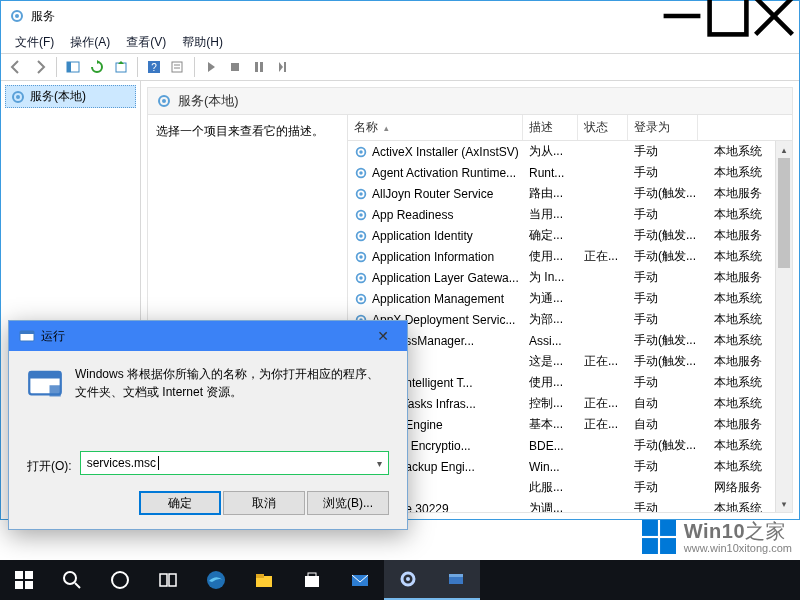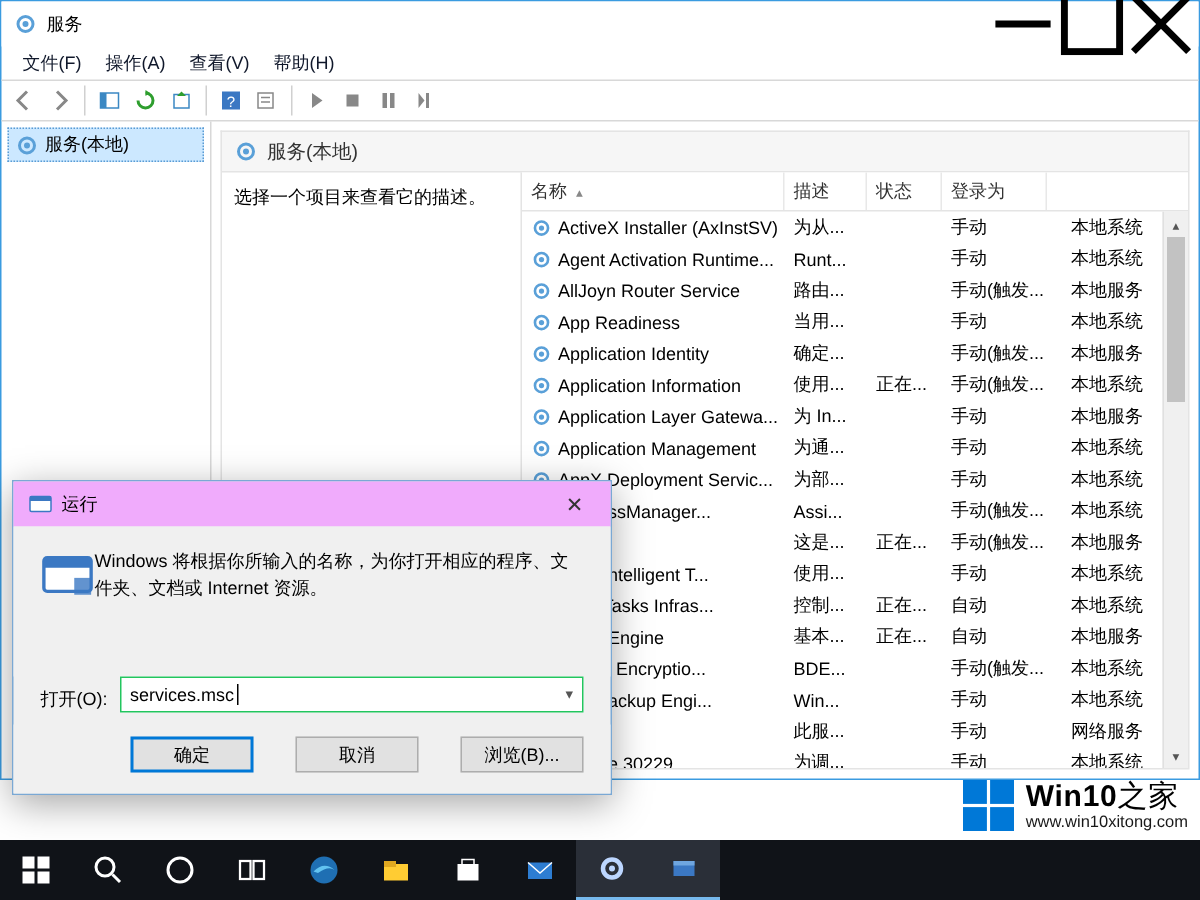--- a/index.html
+++ b/index.html
@@ -46,45 +46,45 @@
 .c-state { width: 50px; }
 .c-start { width: 80px; }
 .c-logon { width: 70px; }
 
 .scroll-track { position: absolute; right: 0; top: 0; bottom: 0; width: 17px; background: #f0f0f0; border-left: 1px solid #e0e0e0; }
 .scroll-arrow { height: 17px; display: flex; align-items: center; justify-content: center; color: #555; font-size: 9px; }
 .scroll-thumb { position: absolute; left: 2px; right: 2px; top: 17px; height: 110px; background: #c2c2c2; }
 
 
 .run { position: absolute; left: 8px; top: 320px; width: 400px; height: 210px; background: #f0f0f0; border: 1px solid #7aa8d4; box-shadow: 0 6px 24px rgba(0,0,0,0.35); display: flex; flex-direction: column; }
-.run-title { height: 30px; background: #f0abfc; display: flex; align-items: center; padding: 0 6px 0 10px; font-size: 12px; }
+.run-title { height: 30px; background: #3b82f6; display: flex; align-items: center; padding: 0 6px 0 10px; font-size: 12px; }
 .run-title .t { flex: 1; }
 .run-title .x { width: 36px; height: 30px; display: flex; align-items: center; justify-content: center; font-size: 14px; color: #333; }
-.run-body { flex: 1; padding: 14px 18px 8px 18px; display: flex; background: #f0f0f0; justify-content: space-between; }
+.run-body { flex: 1; padding: 14px 18px 8px 18px; display: flex; gap: 12px; background: #f0f0f0; justify-content: space-between; }
 .run-body .icon { width: 36px; height: 36px; flex-shrink: 0; }
 .run-body .msg { font-size: 12px; color: #000; line-height: 1.5; }
 .run-input-row { display: flex; align-items: flex-end; gap: 8px; padding: 0 18px 8px 18px; }
 .run-input-row label { font-size: 12px; }
 .run-input-row .combo { flex: 1; height: 24px; border: 1px solid #22c55e; background: #fff; display: flex; align-items: center; padding: 0 6px; font-size: 12px; position: relative; }
 .run-input-row .combo .caret { position: absolute; right: 6px; color: #555; font-size: 10px; }
 .run-input-row .combo .ibeam { display:inline-block; width:1px; height:14px; background:#000; margin-left:2px; animation:bl 1s steps(1) infinite; }
 @keyframes bl { 50% { opacity:0; } }
-.run-btns { display: flex; justify-content: flex-end; gap: 28px; padding: 8px 18px 14px 18px; background: #f0f0f0; }
+.run-btns { display: flex; justify-content: flex-end; gap: 2px; padding: 8px 18px 14px 18px; background: #f0f0f0; }
 .run-btns button { width: 82px; height: 24px; font-size: 12px; background: #e1e1e1; border: 1px solid #adadad; }
 .run-btns button.default { border: 2px solid #0078d7; }
 
 
 .taskbar { position: absolute; left: 0; bottom: 0; width: 800px; height: 40px; background: #101318; display: flex; align-items: center; }
 .tbtn { width: 48px; height: 40px; display: flex; align-items: center; justify-content: center; color: #fff; }
 .tbtn.active { background: #2a2f38; border-bottom: 2px solid #76b9ed; }
 .tbtn svg { width: 20px; height: 20px; }
 .task-spacer { flex: 1; }
 
 
-.watermark { position: absolute; right: 8px; bottom: 46px; display: flex; align-items: center; gap: 8px; color: #000000; font-size: 14px; }
+.watermark { position: absolute; right: 8px; bottom: 46px; display: flex; align-items: center; gap: 8px; color: #737373; font-size: 14px; }
 .watermark .logo { width: 34px; height: 34px; }
 .watermark .txt { text-align: left; line-height: 1.1; }
 .watermark .big { font-size: 20px; font-weight: bold; letter-spacing: 0.5px; }
 .watermark .sm { font-size: 11px; opacity: 0.9; }
 
 
 .gear svg, .app-icon svg { width: 100%; height: 100%; }
 </style>
 </head>
 <body>

